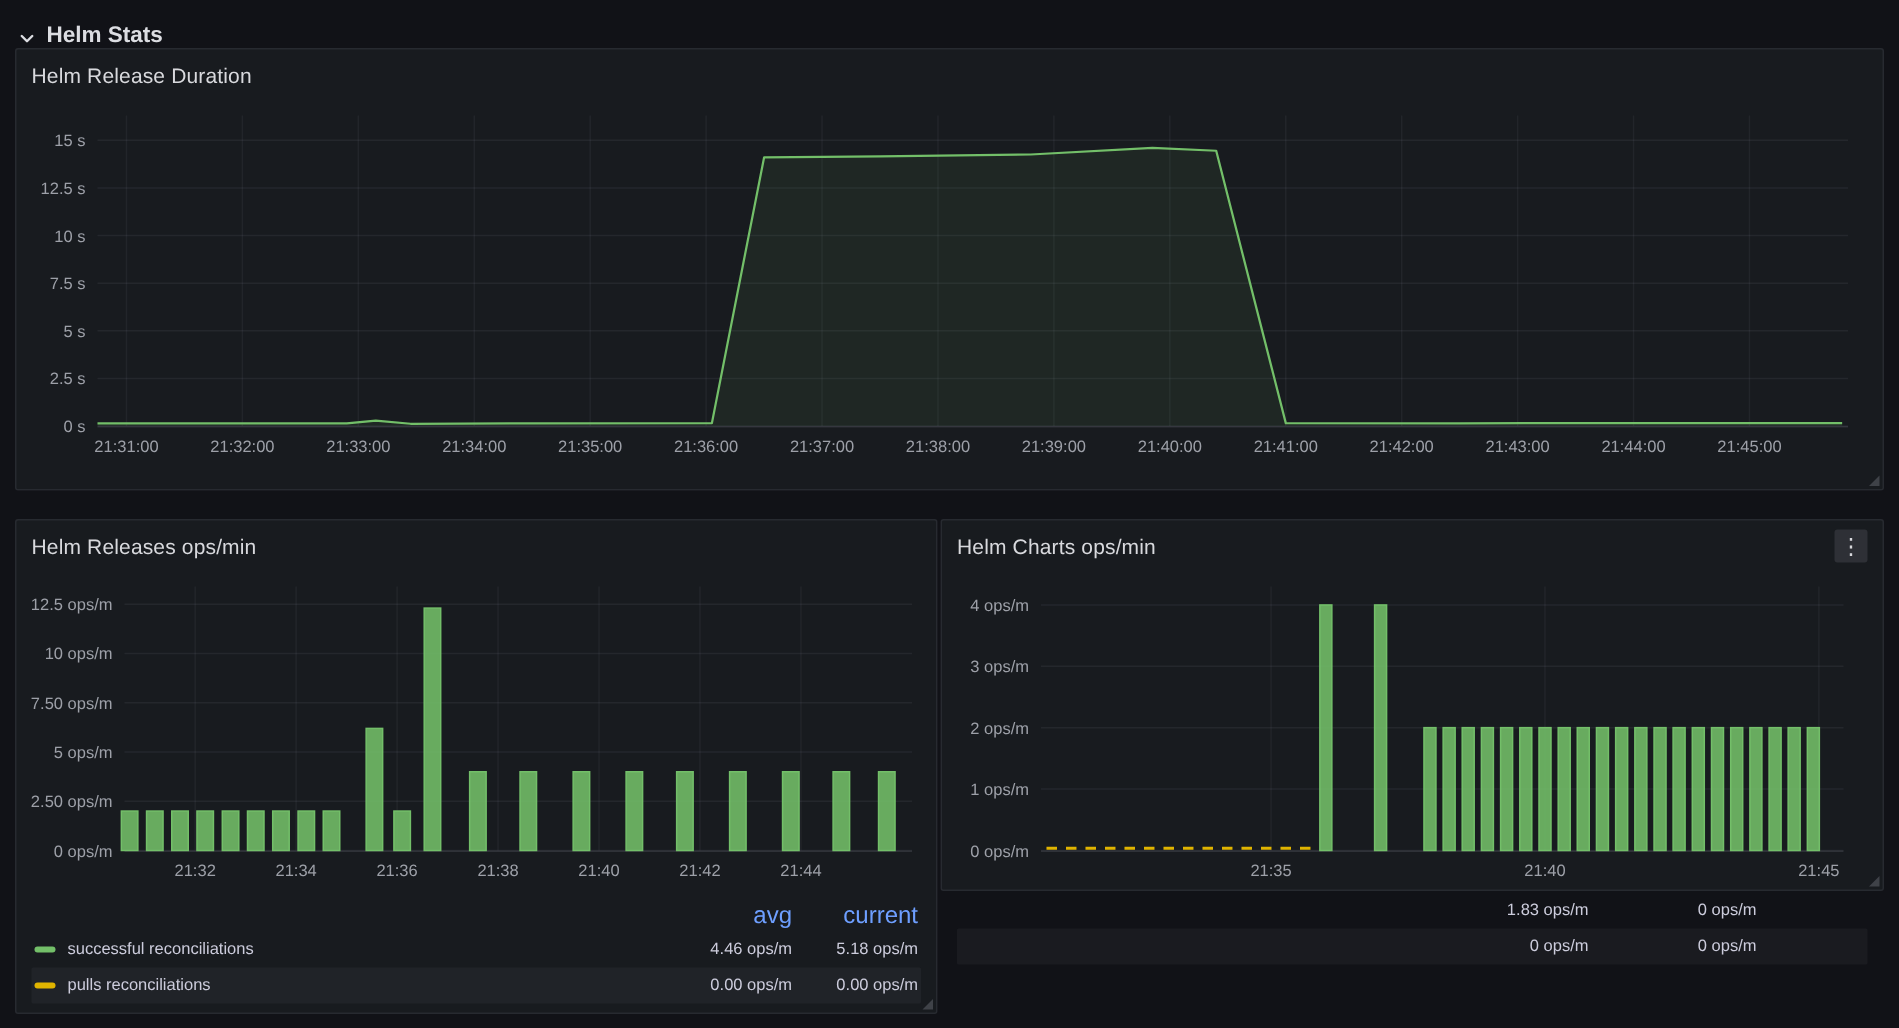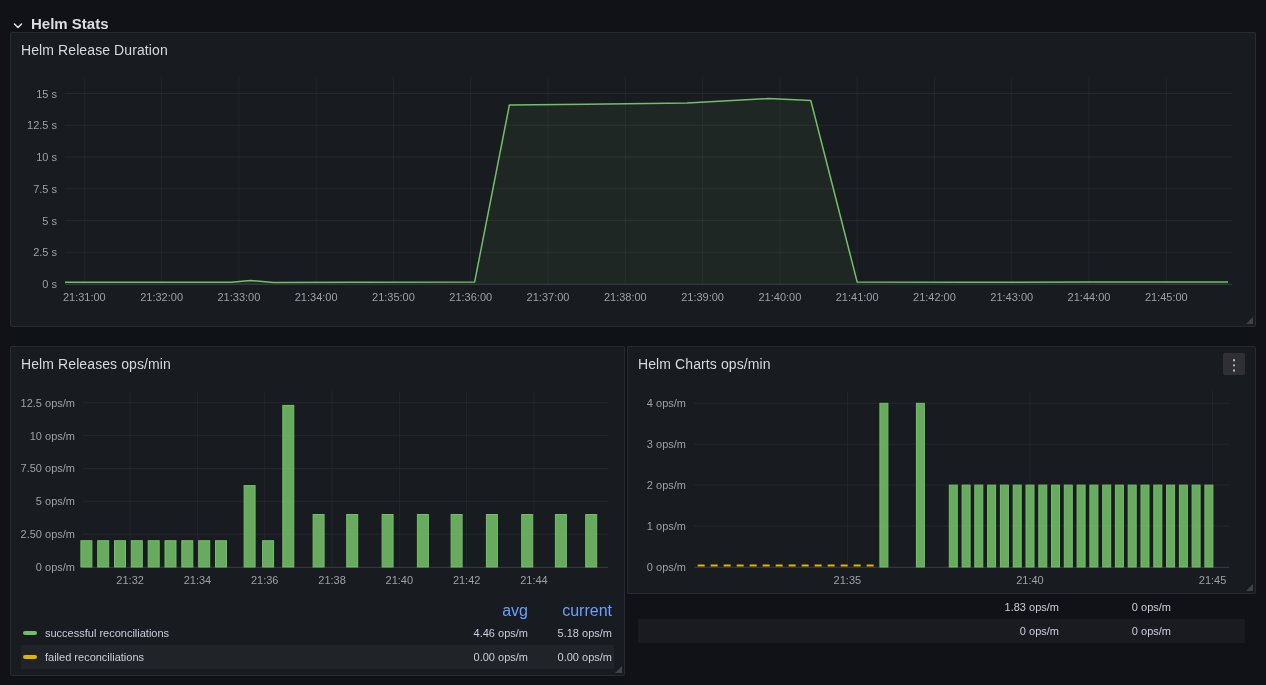--- a/index.html
+++ b/index.html
@@ -199,21 +199,21 @@
           <div class="lg-label">
             <span class="swatch" style="background: rgb(115, 191, 105);"></span>
             <span>successful reconciliations</span>
           </div>
           <div class="lg-val">4.46 ops/m</div>
           <div class="lg-val">5.18 ops/m</div>
         </div>
         <div class="lgrid cols-a lg-row alt">
           <div class="lg-label">
             <span class="swatch" style="background: rgb(224, 180, 0);"></span>
-            <span>failed reconciliations</span>
+            <span>pulls reconciliations</span>
           </div>
           <div class="lg-val">0.00 ops/m</div>
           <div class="lg-val">0.00 ops/m</div>
         </div>
       </div>
       <div class="resize-handle"></div>
     </div>
 
     <div class="panel panel-br">
       <div class="panel-header">

